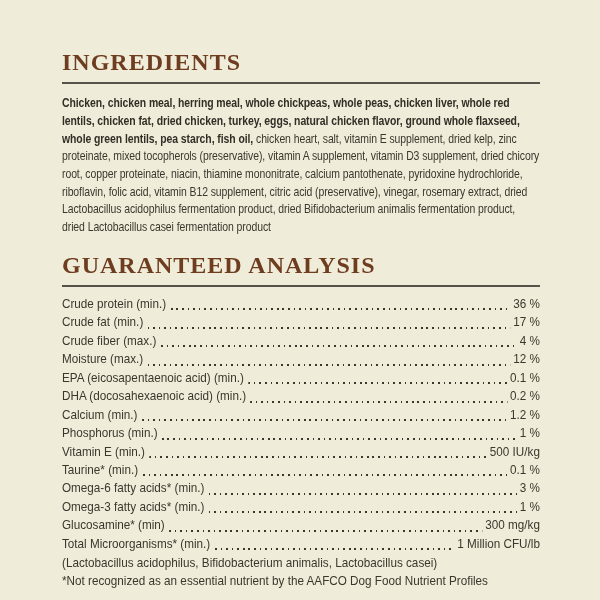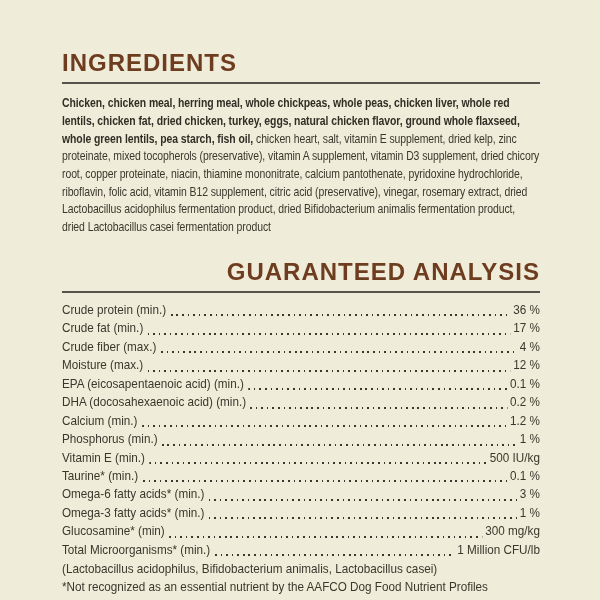--- a/index.html
+++ b/index.html
@@ -7,30 +7,30 @@
     width:600px;height:600px;
     background:#efecd9;
     font-family:"Liberation Sans",sans-serif;
     color:#3b372d;
     overflow:hidden;
   }
   .label-panel{
     position:absolute;left:62px;top:0;width:478px;
   }
   .section-title{
-    font-family:Liberation Sans, sans-serif;
+    font-family:Liberation Serif, serif;
     font-weight:700;
     color:#6e3c1f;
     font-size:24px;
     line-height:1.05;
     letter-spacing:1px;
     margin:0;
   }
   #ingredients-title{margin-top:50px;}
-  #analysis-title{margin-top:23px;text-align:right;}
+  #analysis-title{margin-top:17px;}
   .rule{
     height:2px;background:#57534a;margin-top:7px;width:478px;
   }
   
   .condense{
     transform-origin:top left;
   }
   .ingredients-text{
     width:613px;
     transform:scaleX(0.78);

